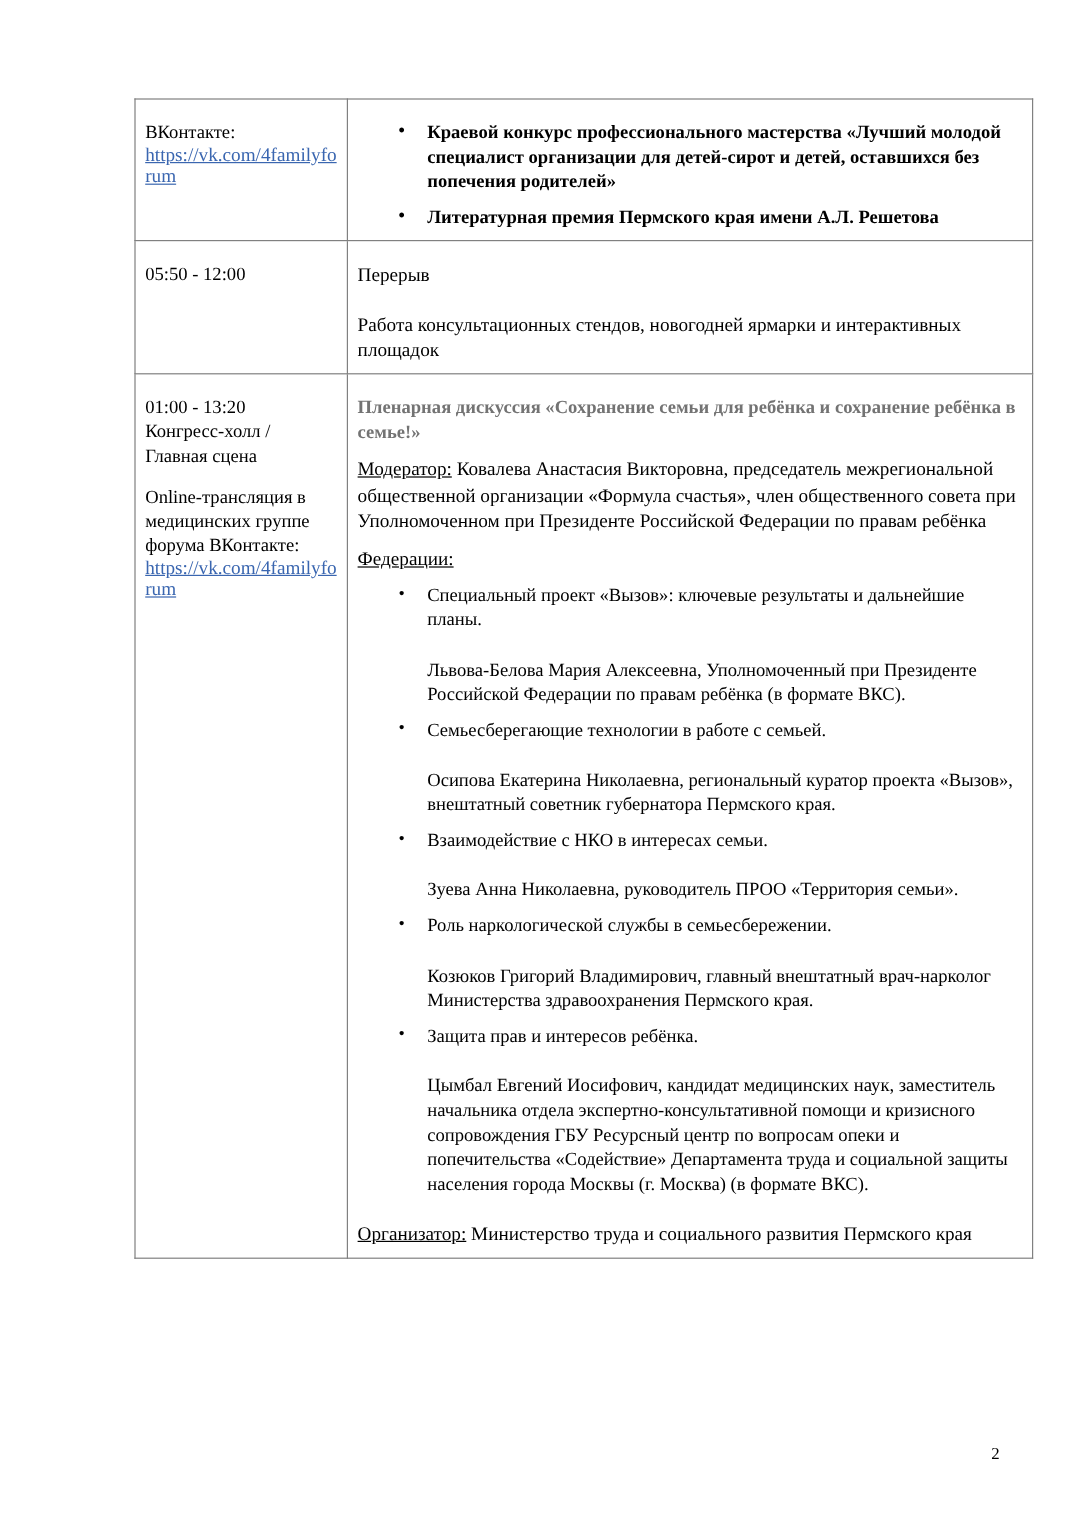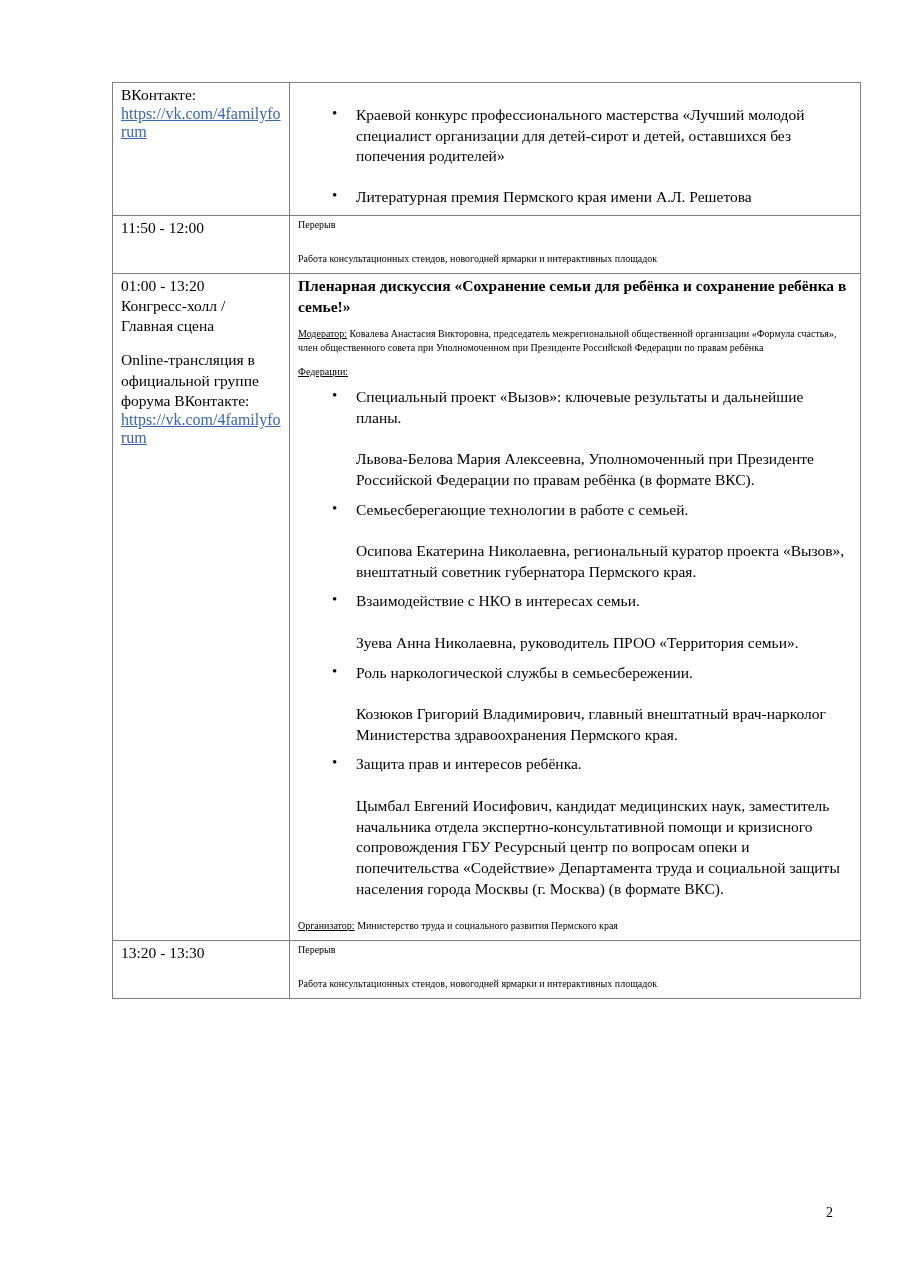--- a/index.html
+++ b/index.html
@@ -29,21 +29,21 @@
     position: absolute;
     left: 112px;
     top: 82px;
     width: 714px;
     border-collapse: collapse;
     table-layout: fixed;
   }
   .schedule-table td {
     border: 1px solid #808080;
     vertical-align: top;
-    padding: 2px 8px 8px 8px;
+    padding: 18px 8px 8px 8px;
   }
   .col-time {
     width: 160px;
   }
   .col-body {
     width: 554px;
   }
 
   .time-text {
     font-size: 15.5px;
@@ -56,33 +56,33 @@
 
   .link {
     color: #3a66b0;
     text-decoration: underline;
     word-break: break-all;
     display: inline;
     cursor: pointer;
   }
   .para {
     margin: 0 0 11px 0;
-    font-size: 10px;
+    font-size: 16px;
     line-height: 1.33;
   }
   .para.tight {
     margin-bottom: 9px;
   }
   .para:last-child {
     margin-bottom: 0;
     margin-top: 20px;
   }
 
   .heading-purple {
-    color: #000000;
+    color: #737373;
     font-weight: bold;
     font-size: 15.5px;
     line-height: 1.33;
     margin: 0 0 10px 0;
   }
 
   .label-underline {
     text-decoration: underline;
     text-align: right;
   }
@@ -114,22 +114,21 @@
     font-weight: normal;
     display: block;
   }
   li .bullet-desc {
     display: block;
     margin-top: 21px;
     font-weight: normal;
   }
 
   .plain-bullets > li {
-    font-weight: normal;
-    margin-top: 20px;
+    font-weight: bold;
   }
 
   .program-list {
     margin-top: 10px;
     margin-bottom: 11px;
   }
 
   
   .page-number {
     position: absolute;
@@ -159,35 +158,35 @@
             </li>
             <li>
               <span>Литературная премия Пермского края имени А.Л. Решетова</span>
             </li>
           </ul>
         </td>
       </tr>
 
       <tr>
         <td class="col-time">
-          <div class="time-text">11:50 - 12:00</div>
+          <div class="time-text">05:50 - 12:00</div>
         </td>
         <td class="col-body">
           <p class="para">Перерыв</p>
           <p class="para">Работа консультационных стендов, новогодней ярмарки и интерактивных площадок</p>
         </td>
       </tr>
 
       <tr>
         <td class="col-time">
           <div class="time-text">01:00 - 13:20</div>
           <div class="time-text">Конгресс-холл /
 Главная сцена</div>
           <div class="time-gap"></div>
-          <div class="time-text">Online-трансляция в официальной группе форума ВКонтакте:</div>
+          <div class="time-text">Online-трансляция в медицинских группе форума ВКонтакте:</div>
           <a class="link">https://vk.com/4familyforum</a>
         </td>
         <td class="col-body">
 
           <p class="heading-purple">Пленарная дискуссия «Сохранение семьи для ребёнка и сохранение ребёнка в семье!»</p>
 
           <p class="para">
             <span class="label-underline">Модератор:</span><span> Ковалева Анастасия Викторовна, председатель межрегиональной общественной организации «Формула счастья», член общественного совета при Уполномоченном при Президенте Российской Федерации по правам ребёнка</span>
           </p>
 
@@ -218,28 +217,19 @@
             </li>
           </ul>
 
           <p class="para">
             <span class="label-underline">Организатор:</span><span> Министерство труда и социального развития Пермского края</span>
           </p>
 
         </td>
       </tr>
 
-      <tr>
-        <td class="col-time">
-          <div class="time-text">13:20 - 13:30</div>
-        </td>
-        <td class="col-body">
-          <p class="para">Перерыв</p>
-          <p class="para">Работа консультационных стендов, новогодней ярмарки и интерактивных площадок</p>
-        </td>
-      </tr>
 
     </tbody>
   </table>
 
   <div class="page-number">2</div>
 
 </div>
 
 </body></html>

